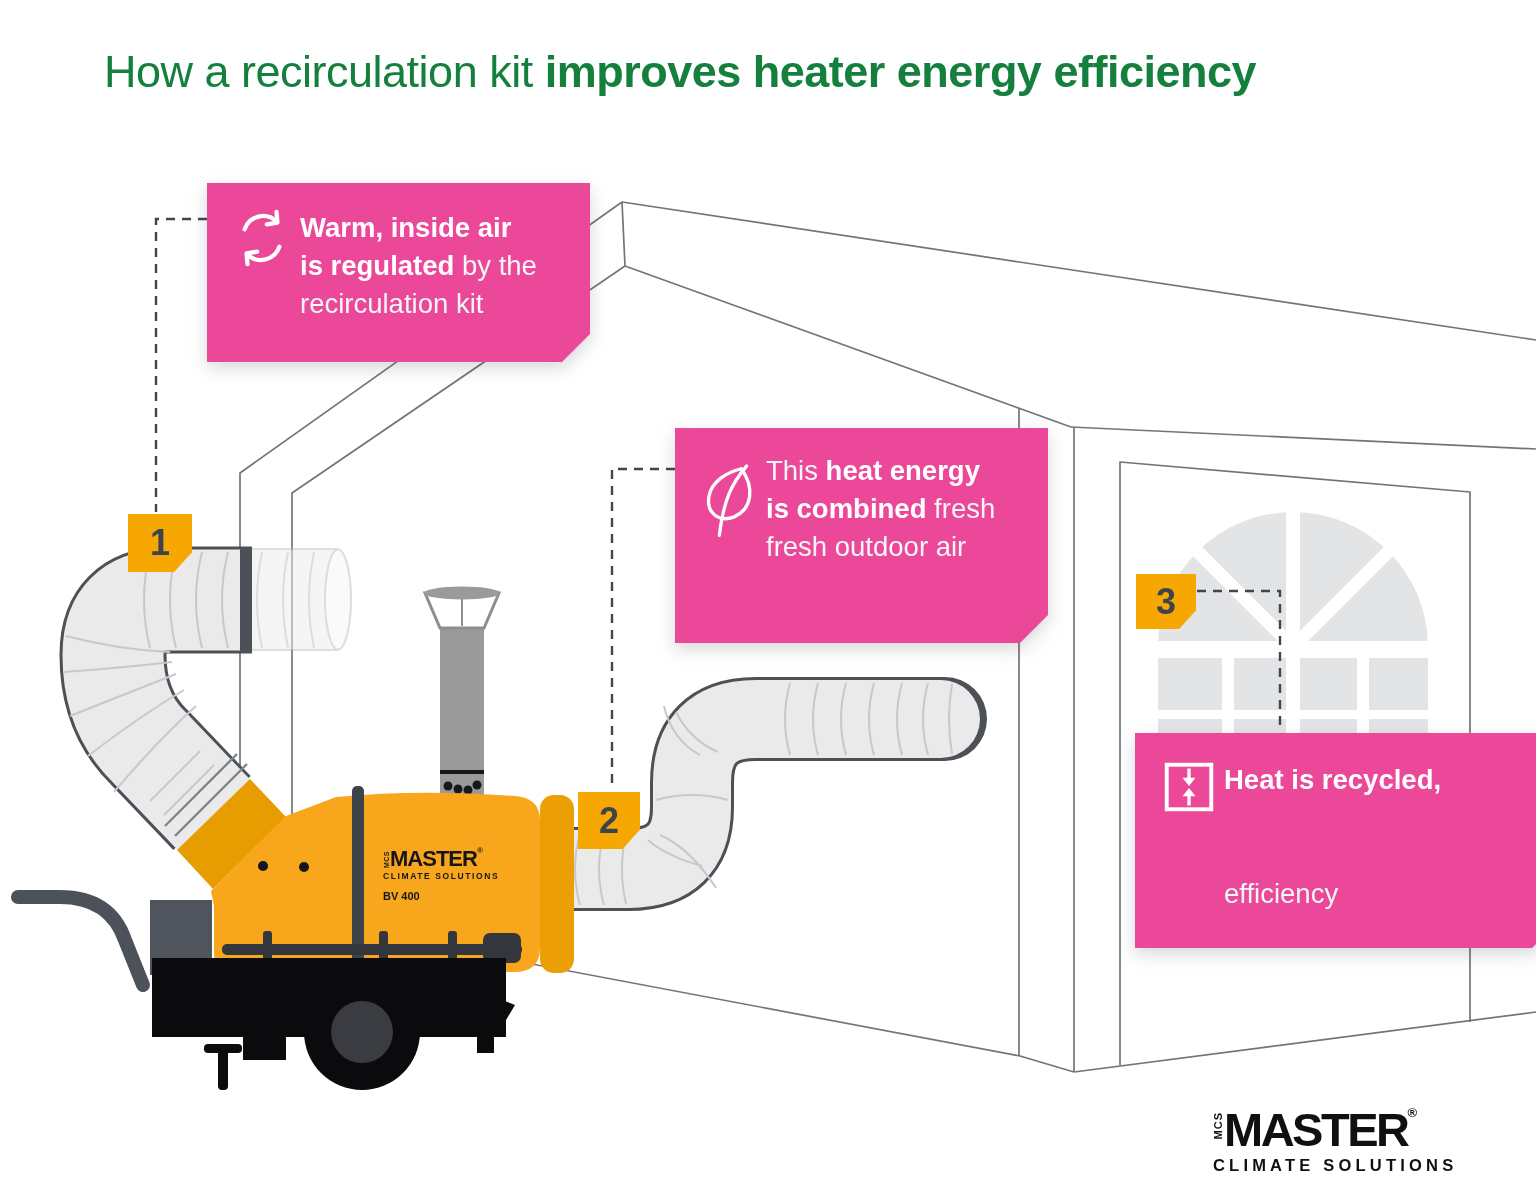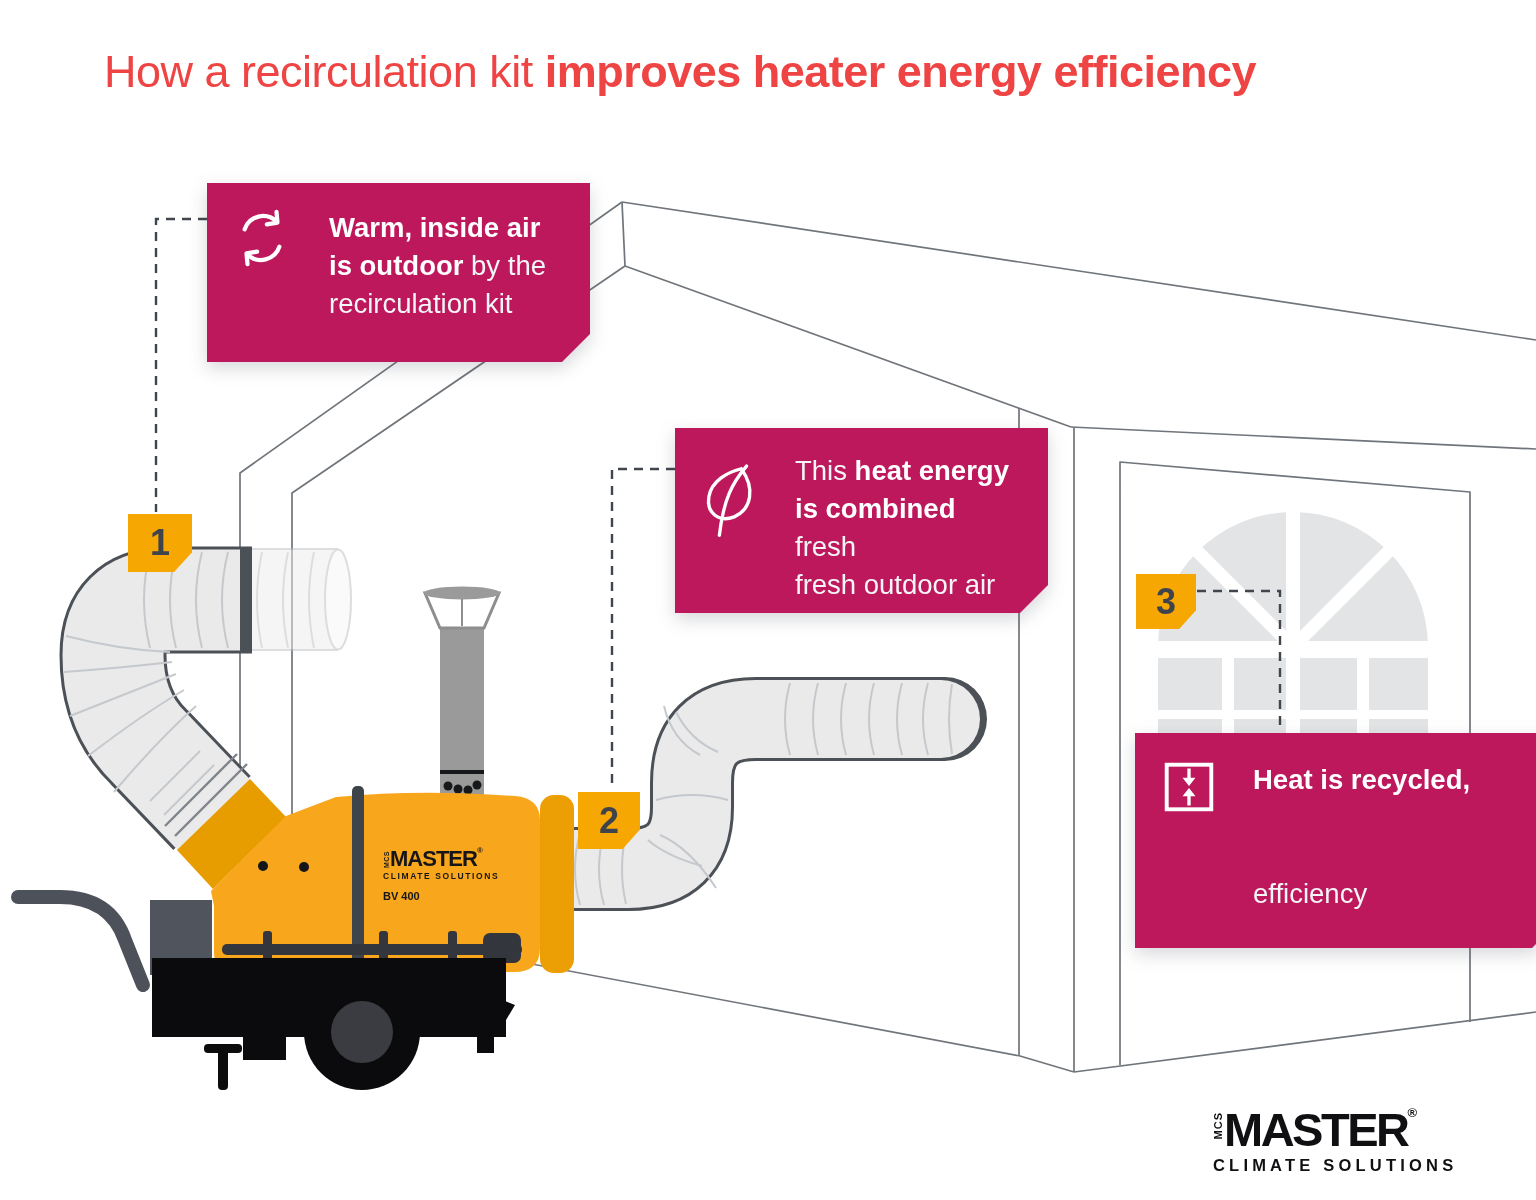--- a/index.html
+++ b/index.html
@@ -1,28 +1,28 @@
 <!DOCTYPE html>
 <html><head>
 <meta charset="utf-8">
 <style>
   html,body{margin:0;padding:0;background:#fff;}
   .stage{position:relative;width:1536px;height:1200px;background:#ffffff;overflow:hidden;
          font-family:"Liberation Sans", sans-serif;}
   .scene{position:absolute;left:0;top:0;}
-  .title{position:absolute;left:104px;top:46px;font-size:45px;color:#ef4444;letter-spacing:-0.5px;white-space:nowrap;}
+  .title{position:absolute;left:104px;top:46px;font-size:45px;color:#15803d;letter-spacing:-0.5px;white-space:nowrap;}
   .title .lt{font-weight:400;}
   .title .bd{font-weight:700;}
   .shadow-wrap{position:absolute;filter:drop-shadow(0 6px 9px rgba(70,75,85,.22));}
-  .callout{background:#be185d;color:#f4f5f6;display:flex;gap:38px;box-sizing:border-box;
+  .callout{background:#ec4899;color:#f4f5f6;display:flex;gap:9px;box-sizing:border-box;
            clip-path:polygon(0 0,100% 0,100% calc(100% - 28px),calc(100% - 28px) 100%,0 100%);}
   .callout .txt{font-size:27.5px;line-height:38px;font-weight:400;}
   .callout b{color:#ffffff;font-weight:700;}
   .c1{width:383px;height:179px;padding:26px 26px 0 26px;}
-  .c2{width:373px;height:185px;padding:24px 24px 0 26px;}
+  .c2{width:373px;height:215px;padding:24px 24px 0 26px;}
   .c3{width:425px;height:215px;padding:28px 24px 0 28px;}
   .iconbox{flex:0 0 auto;}
   .badge{position:absolute;background:#f7a701;color:#3f444c;font-weight:700;font-size:36px;
          display:flex;align-items:center;justify-content:center;
          clip-path:polygon(0 0,100% 0,100% 66%,72% 100%,0 100%);}
   .machine-label{position:absolute;left:383px;top:848px;color:#16161a;}
   .m-row{display:flex;align-items:flex-start;line-height:1;}
   .m-mcs{font-size:7px;font-weight:700;writing-mode:vertical-rl;transform:rotate(180deg);letter-spacing:0.5px;margin-top:3px;}
   .m-brand{font-size:22px;font-weight:700;letter-spacing:-1px;}
   .m-reg{font-size:8px;font-weight:700;margin-top:-1px;}
@@ -188,21 +188,21 @@
           <g stroke="#fff" stroke-width="4.4" fill="none" stroke-linecap="round" stroke-linejoin="round">
             <path d="M12 21 A20 20 0 0 1 45 13"></path>
             <path d="M48 39 A20 20 0 0 1 15 47"></path>
             <path d="M45 3 L46 14 L35 16"></path>
             <path d="M15 57 L14 46 L25 44"></path>
           </g>
         </svg>
       </span>
       <span class="txt">
         <b>Warm, inside air</b><br>
-        <b>is outdoor</b><span> by the</span><br>
+        <b>is regulated</b><span> by the</span><br>
         <span>recirculation kit</span>
       </span>
     </div>
   </div>
 
   <div class="shadow-wrap" style="left:675px;top:428px;">
     <div class="callout c2">
       <span class="iconbox" style="margin-top:10px;">
         <svg width="56" height="80" viewBox="0 0 64 88">
           <g stroke="#fff" stroke-width="3.8" fill="none" stroke-linecap="round">

